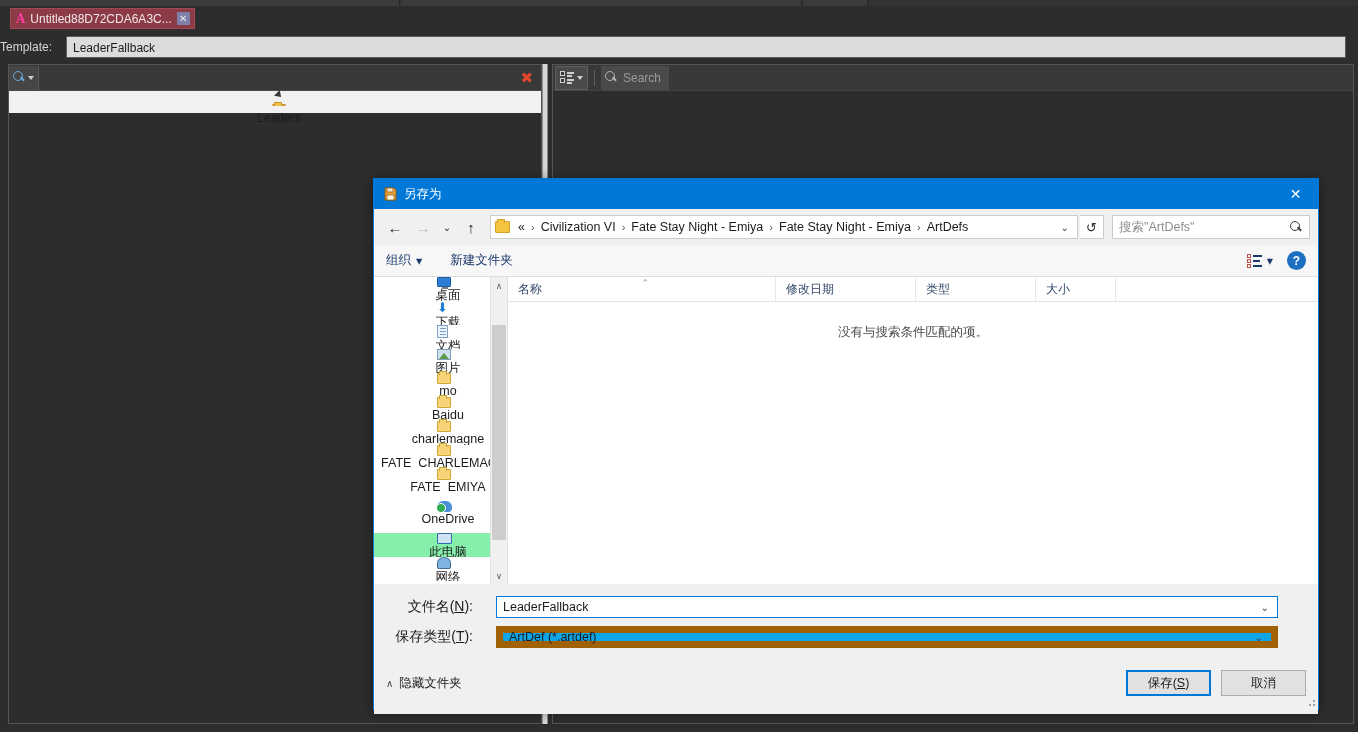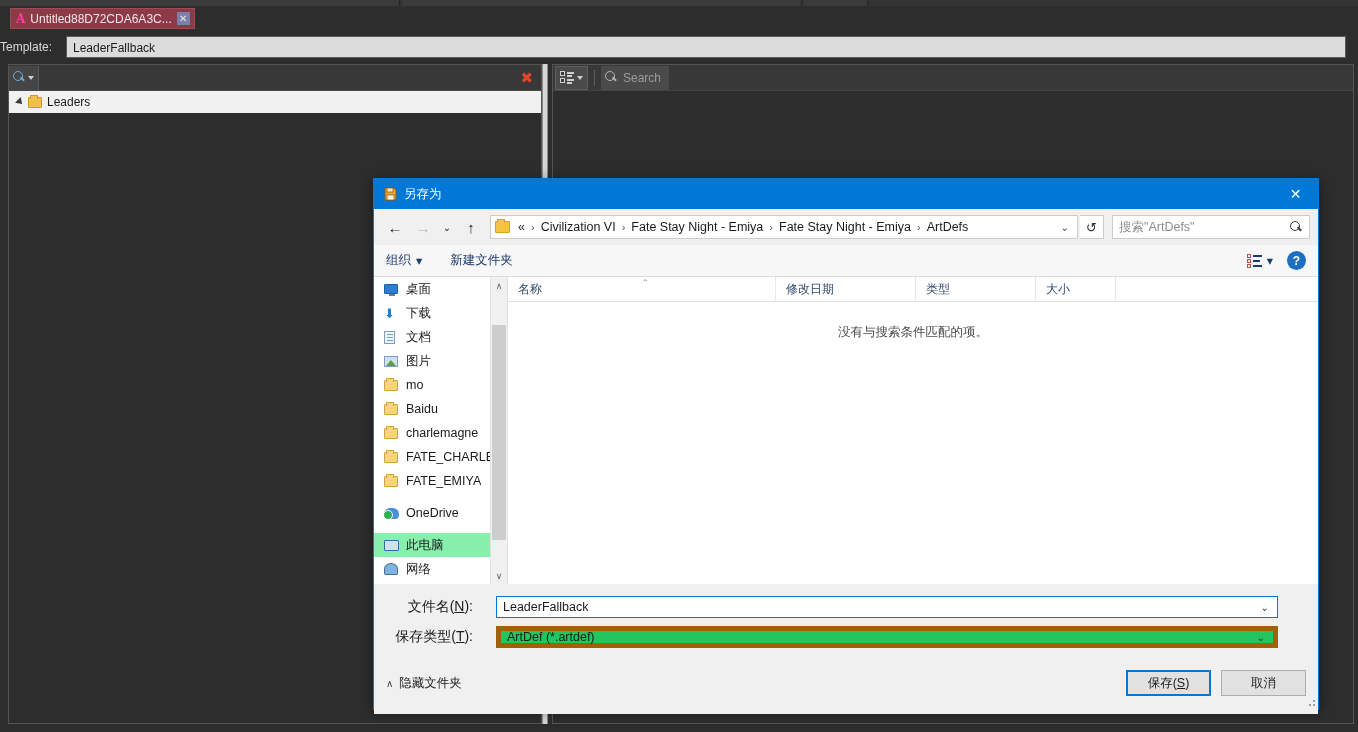--- a/index.html
+++ b/index.html
@@ -80,21 +80,21 @@
     width: 0; height: 0; border-left: 3px solid transparent;
     border-right: 3px solid transparent; border-top: 4px solid #cfcfcf;
   }
   .lp-clear {
     color: #e2472b; font-size: 15px; font-weight: bold; padding-right: 8px;
     cursor: pointer; line-height: 1;
   }
   .lp-tree { background: #f1f1f1; height: 22px; }
   .tree-row {
     display: flex; align-items: center; gap: 5px; height: 22px;
-    padding-left: 8px; font-size: 12px; color: #1b1b1b;
+    padding-left: 8px; font-size: 12px; color: #1b1b1b; flex-direction: column;
   }
   .tri-right {
     width: 0; height: 0; border-top: 4px solid transparent;
     border-bottom: 4px solid transparent; border-left: 6px solid #3a3a3a;
     transform: rotate(45deg);
   }
   .folder-ico {
     width: 14px; height: 11px; background: #f0c04a;
     border: 1px solid #c99a2e; border-radius: 1px; position: relative;
   }
@@ -255,20 +255,21 @@
   .dlg-main { display: flex; height: 307px; background: #ffffff; }
 
   .nav-pane {
     width: 134px; background: #ffffff; border-right: 1px solid #e2e2e2;
     position: relative; overflow: hidden;
   }
   .nav-item {
     height: 24px; display: flex; align-items: center; font-size: 12.5px;
     color: #1b1b1b; padding-left: 10px; cursor: pointer; position: relative;
     white-space: nowrap;
+    flex-direction: column;
   }
   .nav-item.selected { background: #86efac; }
   .nav-item .ni-icon { width: 17px; flex: none; display: flex; align-items: center; }
   .nav-item .ni-label { margin-left: 5px; overflow: hidden; }
   .pin {
     position: absolute; right: 8px; color: #b0b0b0; font-size: 11px;
     transform: rotate(40deg);
   }
   .ico-monitor {
     width: 14px; height: 10px; background: #2d7dd2; border: 1px solid #1a5ea8;
@@ -354,21 +355,21 @@
   .form-row { display: flex; align-items: center; height: 30px; }
   .form-label {
     width: 122px; text-align: right; padding-right: 23px; font-size: 14px;
     color: #1b1b1b;
   }
   .combo {
     flex: 1; margin-right: 40px; height: 22px; display: flex; align-items: center;
     padding-left: 6px; font-size: 12.5px; color: #1b1b1b;
   }
   .combo.filename { background: #ffffff; border: 1px solid #0078d7; }
-  .combo.filetype { background: #22c55e; border: 5px solid #a16207; gap: 44px; }
+  .combo.filetype { background: #0ea5e9; border: 7px solid #a16207; gap: 44px; }
   .combo .cv { flex: 1; }
   .combo .cc { padding: 0 8px; color: #3a3a3a; font-size: 10px; cursor: pointer; }
 
   .dlg-footer {
     height: 62px; display: flex; align-items: center; padding: 0 12px;
     background: #f0f0f0;
   }
   .hide-folders {
     font-size: 12.5px; color: #1b1b1b; display: flex; align-items: center;
     gap: 6px; cursor: pointer;

